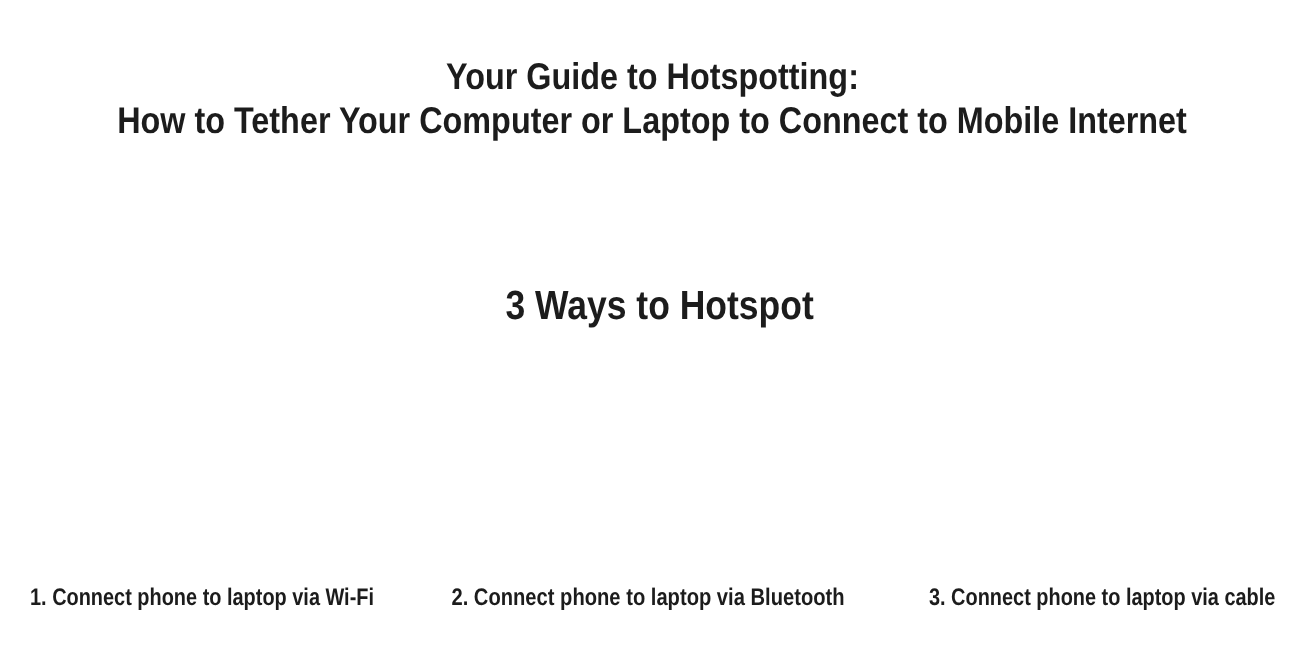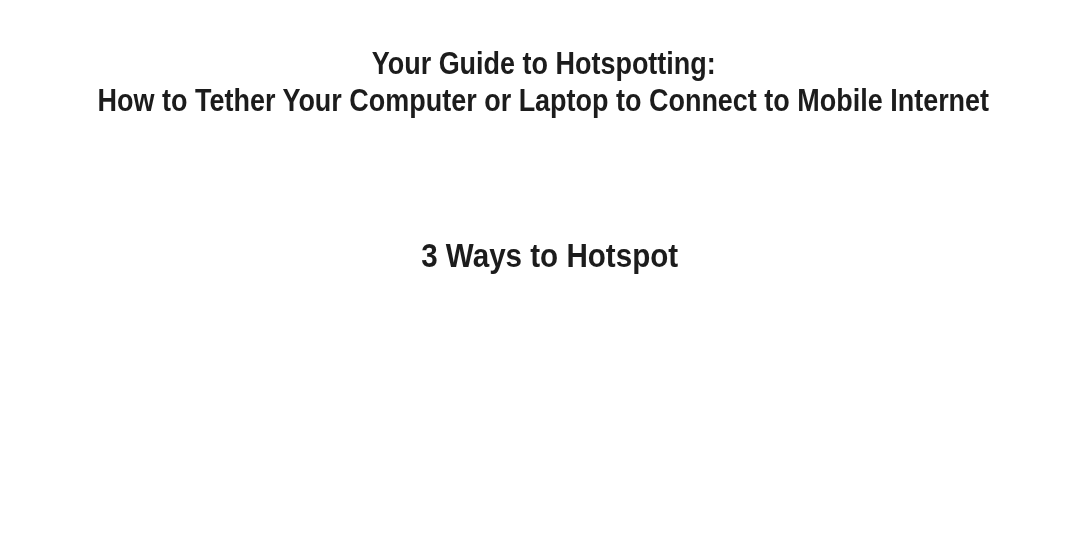--- a/index.html
+++ b/index.html
@@ -93,14 +93,19 @@
 
   <h1 class="title">
     <span class="condensed">Your Guide to Hotspotting:</span><br>
     <span class="condensed">How to Tether Your Computer or Laptop to Connect to Mobile Internet</span>
   </h1>
 
   <h2 class="subtitle">
     <span class="condensed">3 Ways to Hotspot</span>
   </h2>
 
+  <div class="methods">
+    <div class="method method-1">1. Connect phone to laptop via Wi-Fi</div>
+    <div class="method method-2">2. Connect phone to laptop via Bluetooth</div>
+    <div class="method method-3">3. Connect phone to laptop via cable</div>
+  </div>
 
 </div>
 
 </body></html>

